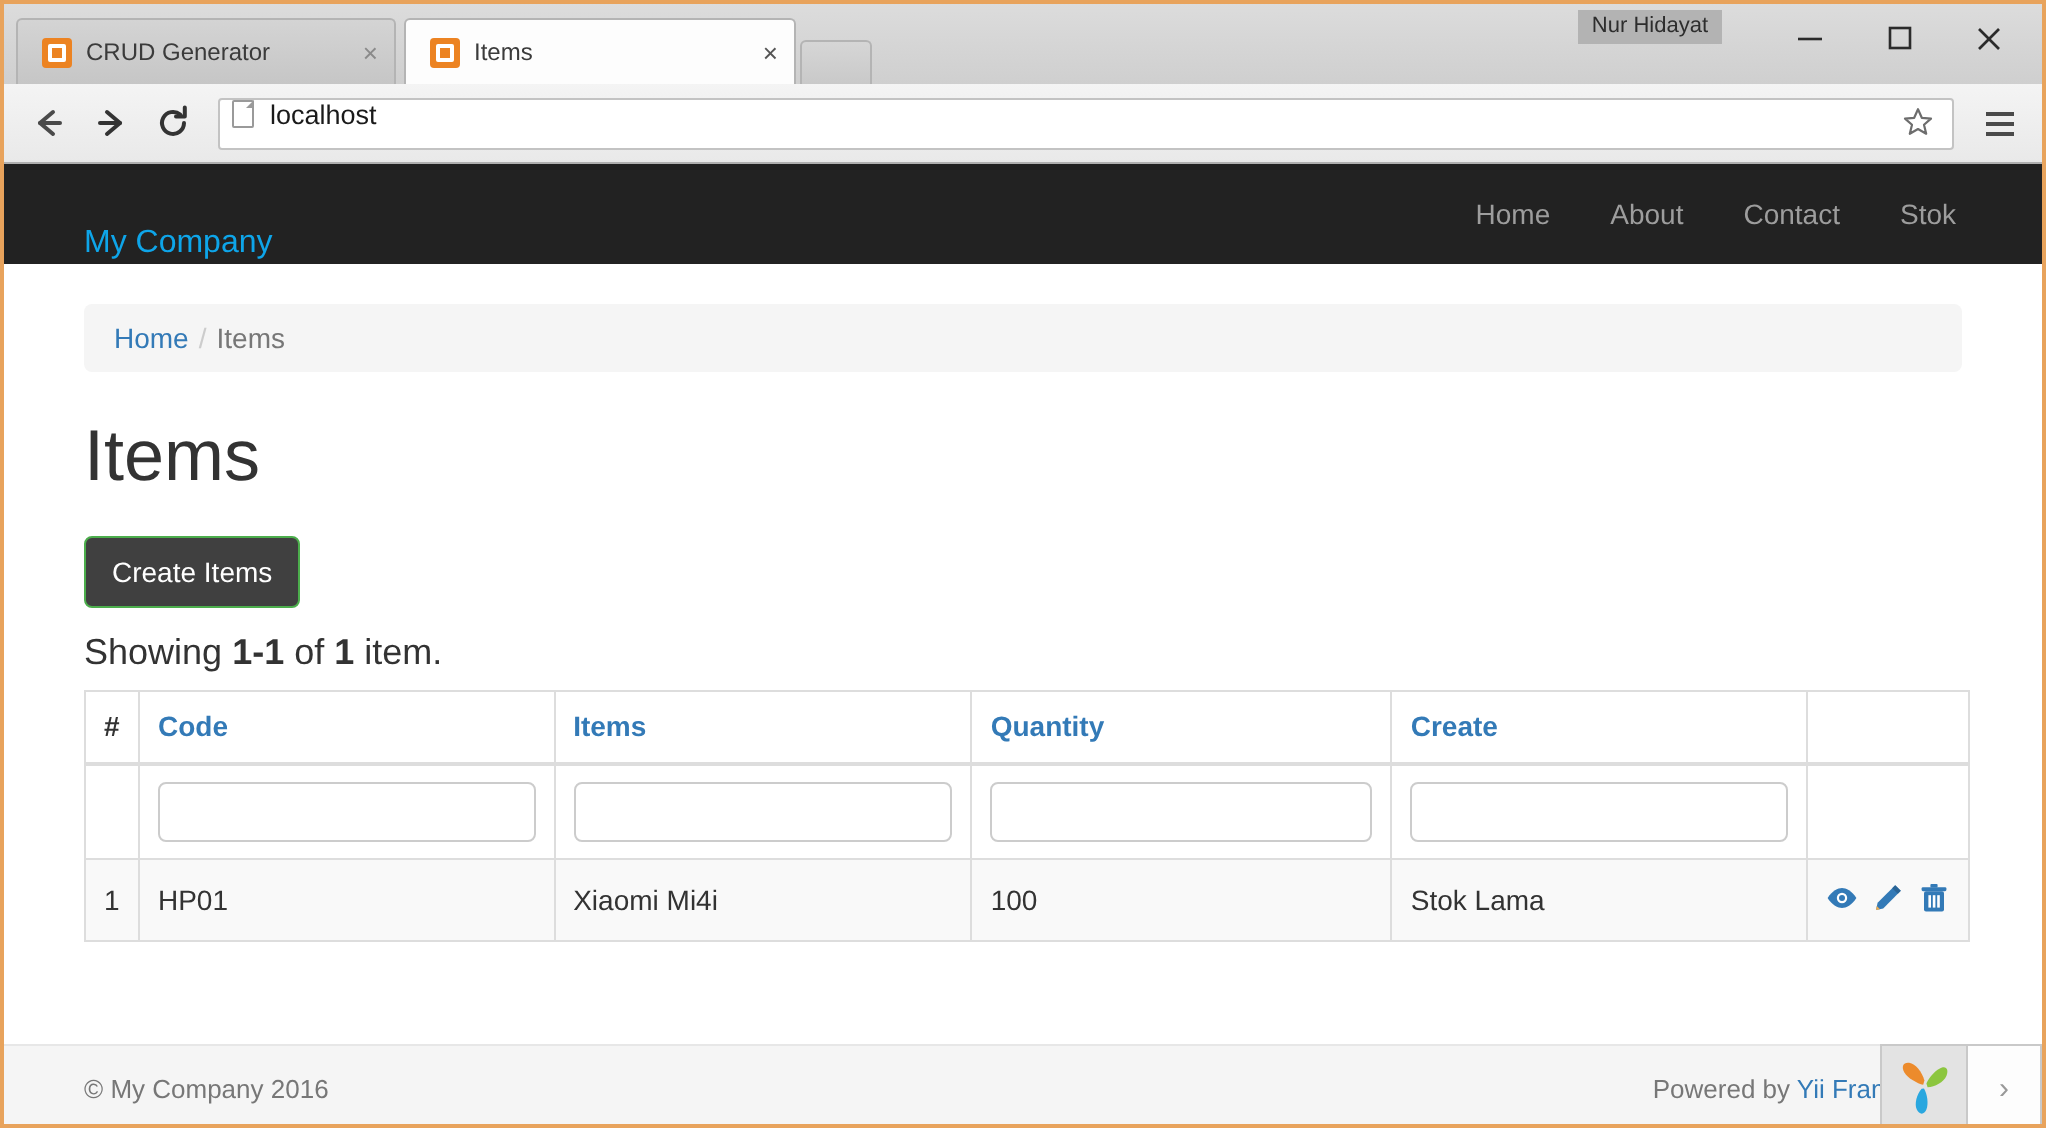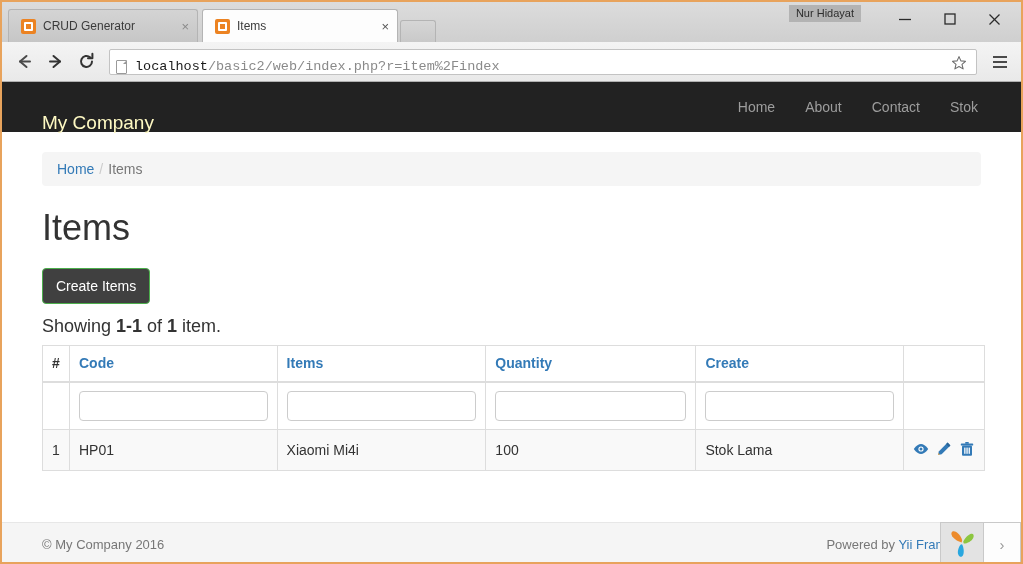--- a/index.html
+++ b/index.html
@@ -139,25 +139,24 @@
   .navbtn.dark { color: #333; }
   .navbtn.dim  { color: #4a4a4a; }
   #omnibox {
     flex: 1 1 auto;
     height: 26px;
     margin: 0 6px 0 6px;
     background: #fff;
     border: 1px solid #c3c3c3;
     border-radius: 2px;
     display: flex;
-    align-items: flex-end;
+    align-items: flex-start;
     padding: 0 6px;
     font-size: 13.5px;
     overflow: hidden;
-    font-family: Liberation Mono, monospace;
   }
   #pageicon {
     width: 11px; height: 14px;
     border: 1px solid #9a9a9a;
     border-radius: 1px;
     background: #fff;
     margin-right: 8px;
     flex: 0 0 auto;
     position: relative;
   }
@@ -197,22 +196,22 @@
 
   
   #navbar {
     height: 50px;
     background: #222;
     display: flex;
     align-items: center;
     padding: 0 0 0 40px;
   }
   #brand {
-    color: #fef9c3;
-    font-size: 19px;
+    color: #0ea5e9;
+    font-size: 16px;
     line-height: 1;
     padding: 0;
     margin-top: 30px;
   }
   #navlinks {
     margin-left: auto;
     margin-right: 28px;
     display: flex;
   }
   .navlink {
@@ -417,21 +416,20 @@
     <div class="navbtn dark">
       <svg width="19" height="19" viewBox="0 0 19 19" aria-hidden="true">
         <path d="M15 9.5 a5.5 5.5 0 1 1 -1.9 -4.2" fill="none" stroke="#333" stroke-width="2" stroke-linecap="round"></path>
         <path d="M15.4 1.8 L15.4 6.2 L11 6.2" fill="none" stroke="#333" stroke-width="2" stroke-linecap="round" stroke-linejoin="round"></path>
       </svg>
     </div>
 
     <div id="omnibox">
       <span id="pageicon"></span>
       <span class="url-host">localhost</span>
-        <span class="url-rest">/basic2/web/index.php?r=item%2Findex</span>
       <span style="margin-left:auto"></span>
       <span id="starbtn">
         <svg width="16" height="16" viewBox="0 0 16 16" aria-hidden="true">
           <path d="M8 1.6 L9.9 5.9 L14.5 6.3 L11 9.4 L12.1 13.9 L8 11.5 L3.9 13.9 L5 9.4 L1.5 6.3 L6.1 5.9 Z" fill="none" stroke="#6d6d6d" stroke-width="1.1" stroke-linejoin="round"></path>
         </svg>
       </span>
     </div>
 
     <div id="menubtn">
         <i></i>

